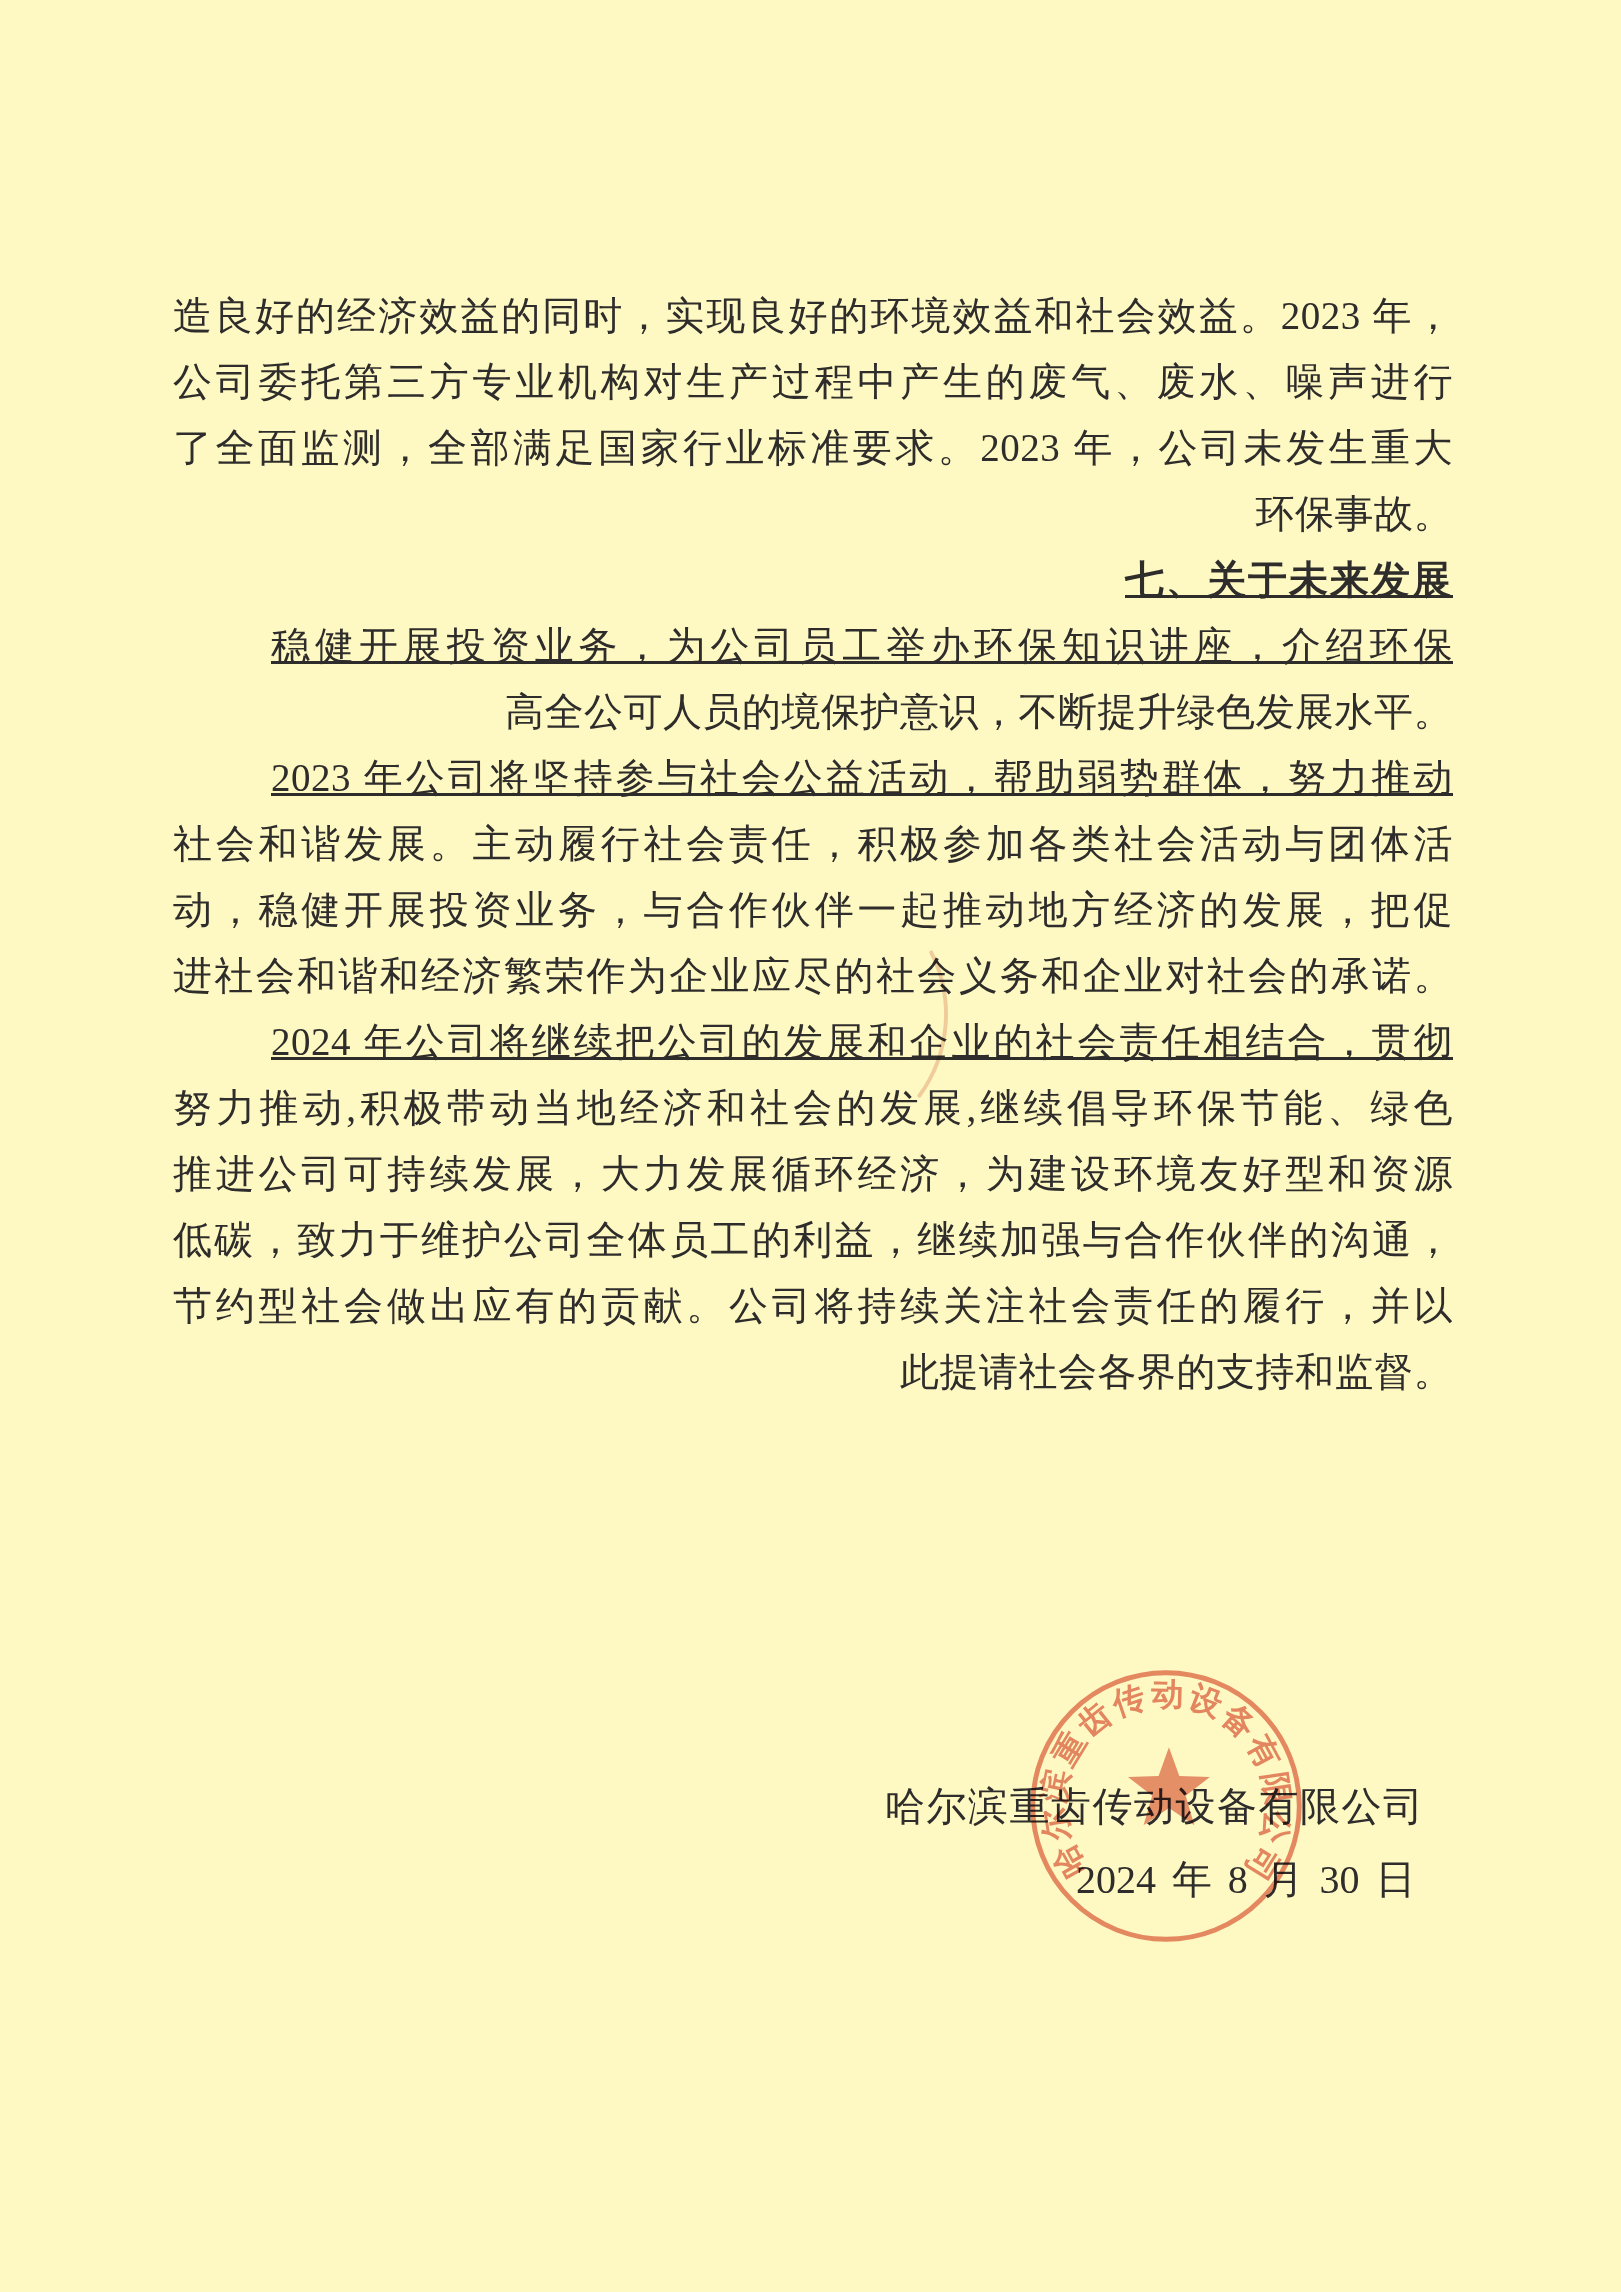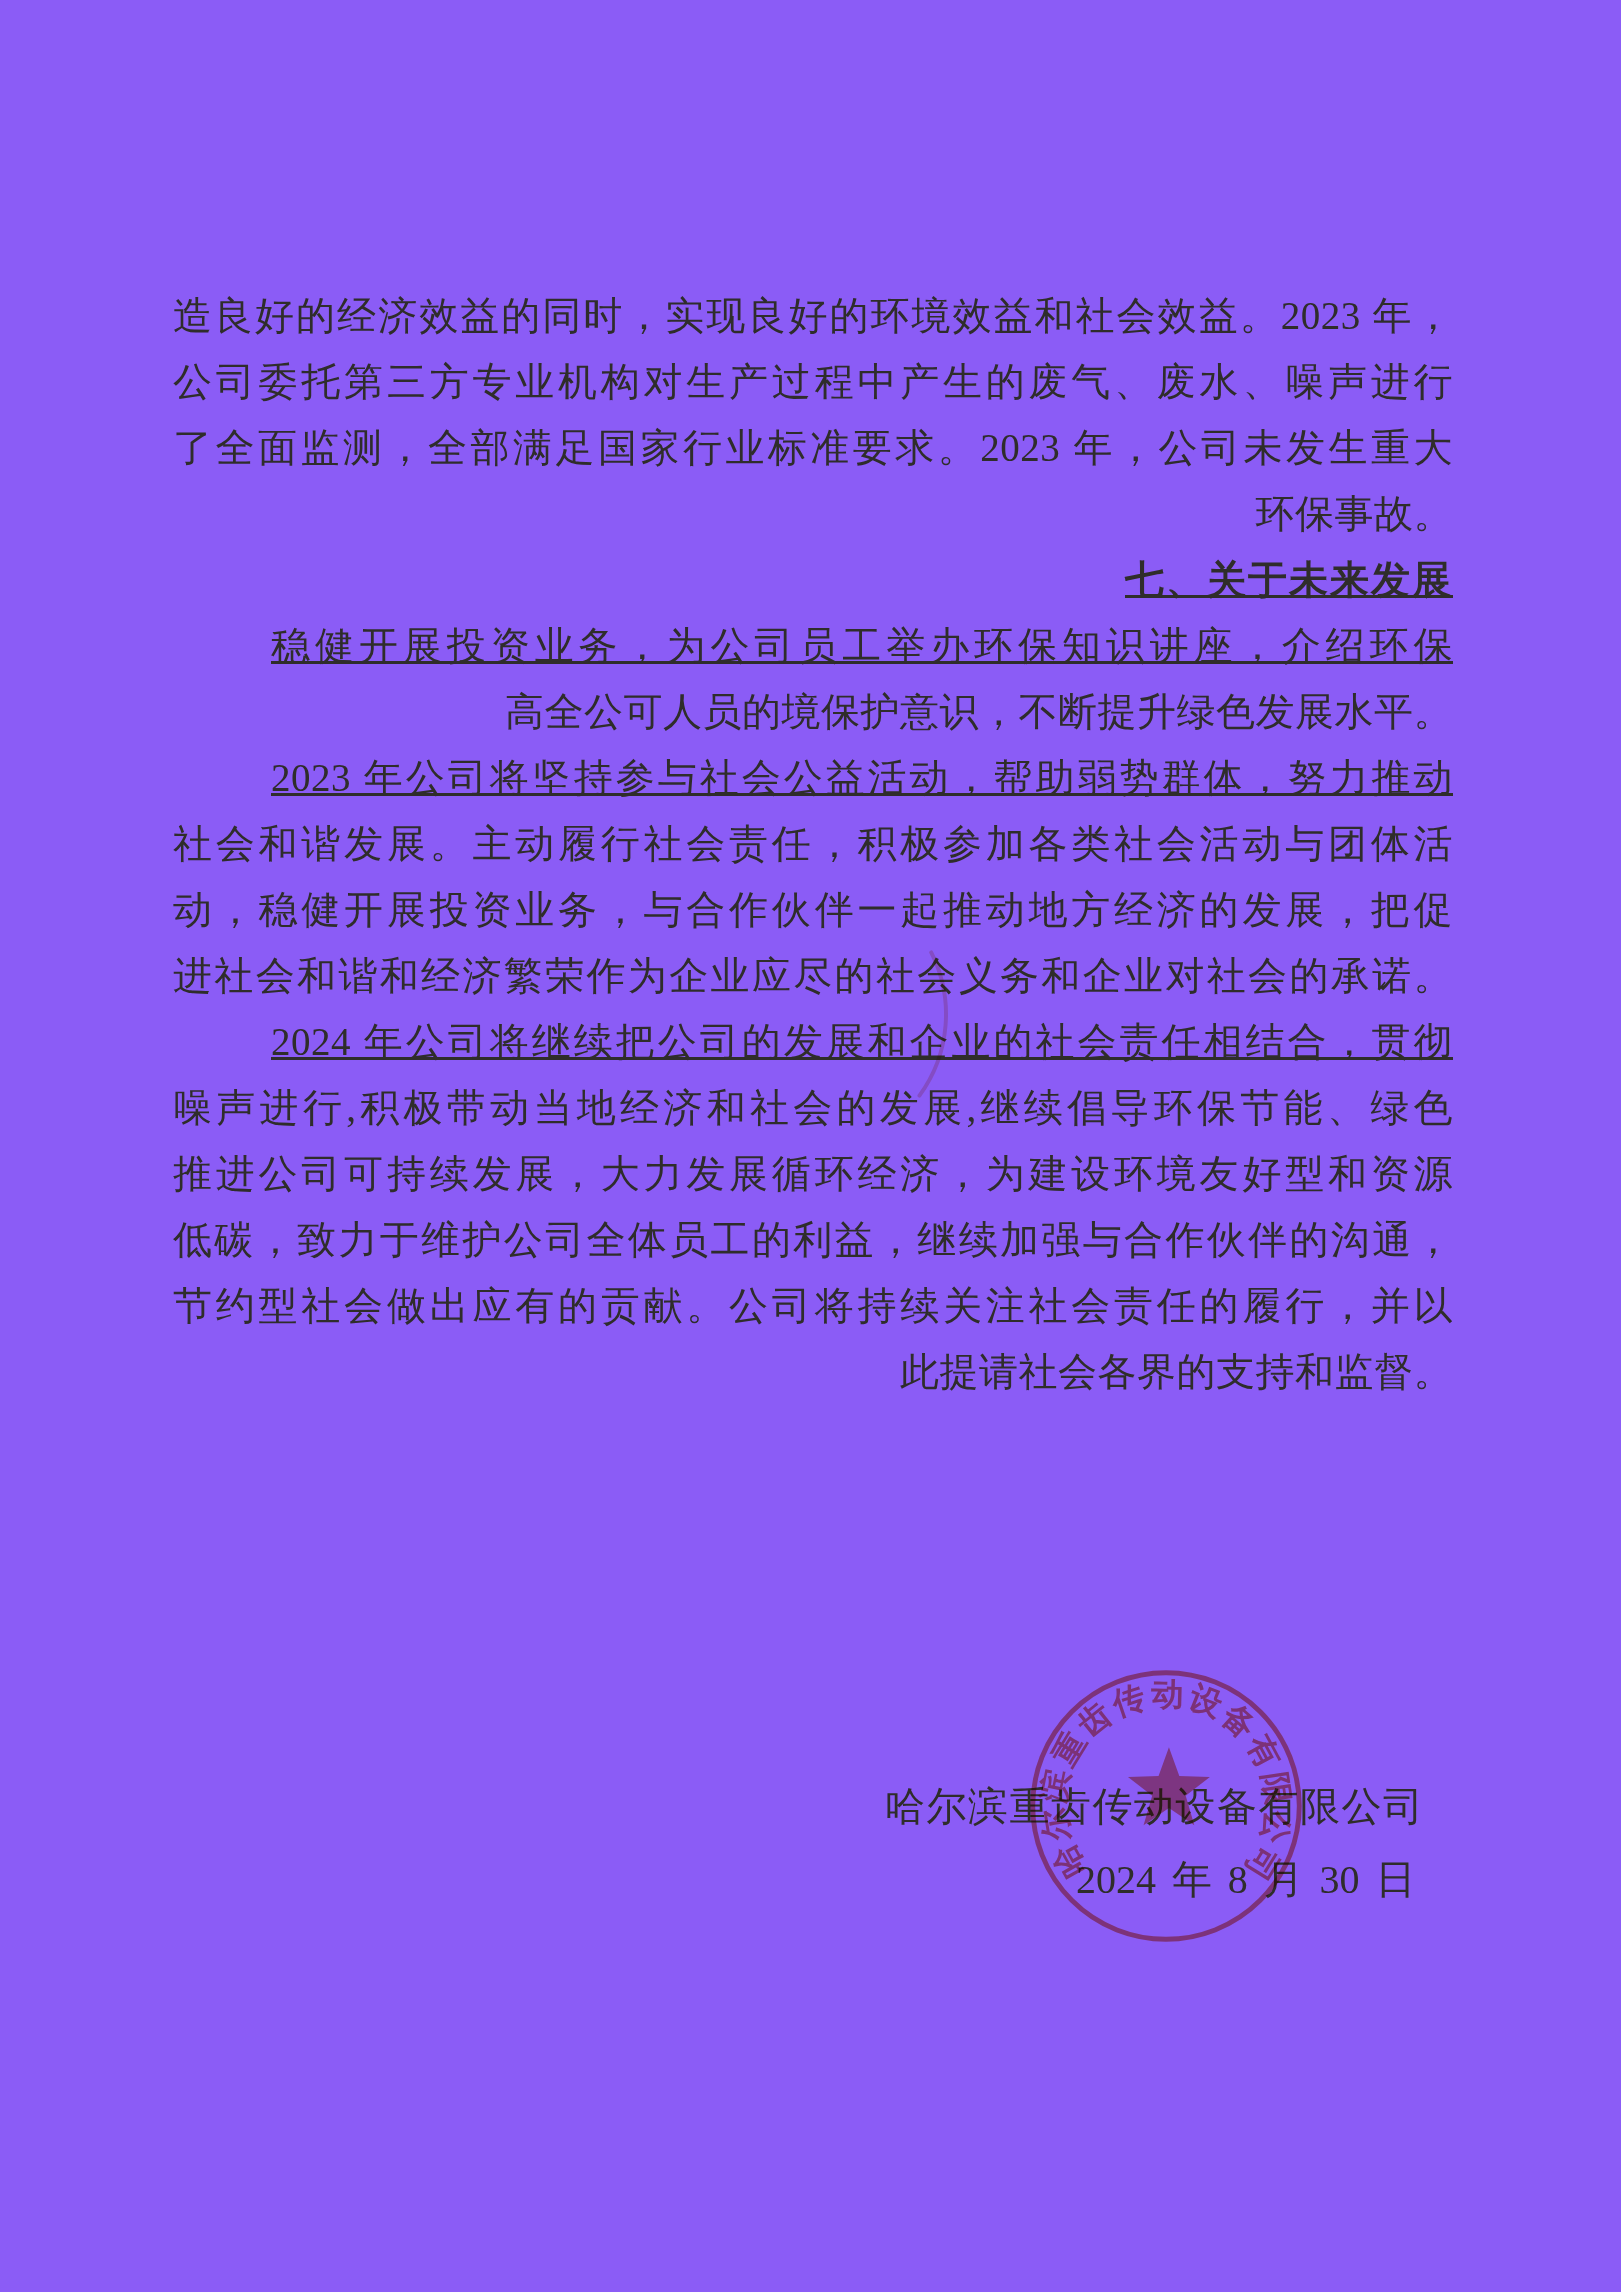--- a/index.html
+++ b/index.html
@@ -1,20 +1,20 @@
 <!DOCTYPE html>
 <html><head>
 <meta charset="utf-8">
 <style>
   html,body{margin:0;padding:0;background:#e8e8e8;}
   .page{
     position:relative;
     width:1621px;height:2293px;
     margin:0 auto;
-    background:#8b5cf6;
+    background:#fef9c3;
     font-family:"Liberation Serif","DejaVu Serif",serif;
     color:#2f2d2b;
     overflow:hidden;
   }
   .textblock{
     position:absolute;
     left:173px;top:283px;width:1280px;
     font-size:39px;line-height:66px;
     letter-spacing:0.5px;
   }
@@ -57,21 +57,21 @@
     <div class="line just">了全面监测，全部满足国家行业标准要求。2023 年，公司未发生重大</div>
     <div class="line">环保事故。</div>
     <div class="line bold indent">七、关于未来发展</div>
     <div class="line just indent">稳健开展投资业务，为公司员工举办环保知识讲座，介绍环保</div>
     <div class="line">高全公可人员的境保护意识，不断提升绿色发展水平。</div>
     <div class="line just indent">2023 年公司将坚持参与社会公益活动，帮助弱势群体，努力推动</div>
     <div class="line just">社会和谐发展。主动履行社会责任，积极参加各类社会活动与团体活</div>
     <div class="line just">动，稳健开展投资业务，与合作伙伴一起推动地方经济的发展，把促</div>
     <div class="line just">进社会和谐和经济繁荣作为企业应尽的社会义务和企业对社会的承诺。</div>
     <div class="line just indent">2024 年公司将继续把公司的发展和企业的社会责任相结合，贯彻</div>
-    <div class="line just">噪声进行,积极带动当地经济和社会的发展,继续倡导环保节能、绿色</div>
+    <div class="line just">努力推动,积极带动当地经济和社会的发展,继续倡导环保节能、绿色</div>
     <div class="line just">推进公司可持续发展，大力发展循环经济，为建设环境友好型和资源</div>
     <div class="line just">低碳，致力于维护公司全体员工的利益，继续加强与合作伙伴的沟通，</div>
     <div class="line just">节约型社会做出应有的贡献。公司将持续关注社会责任的履行，并以</div>
     <div class="line">此提请社会各界的支持和监督。</div>
   </div>
 
   <div class="sig-company">哈尔滨重齿传动设备有限公司</div>
   <div class="sig-date">2024 年 8 月 30 日</div>
 
   <svg class="arc-fragment" viewBox="0 0 120 210">

